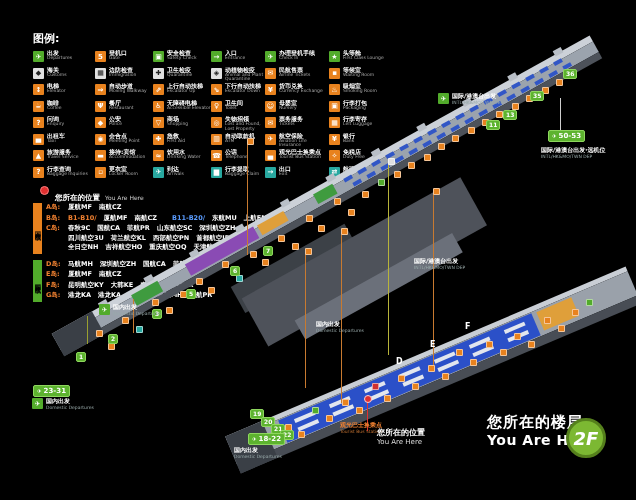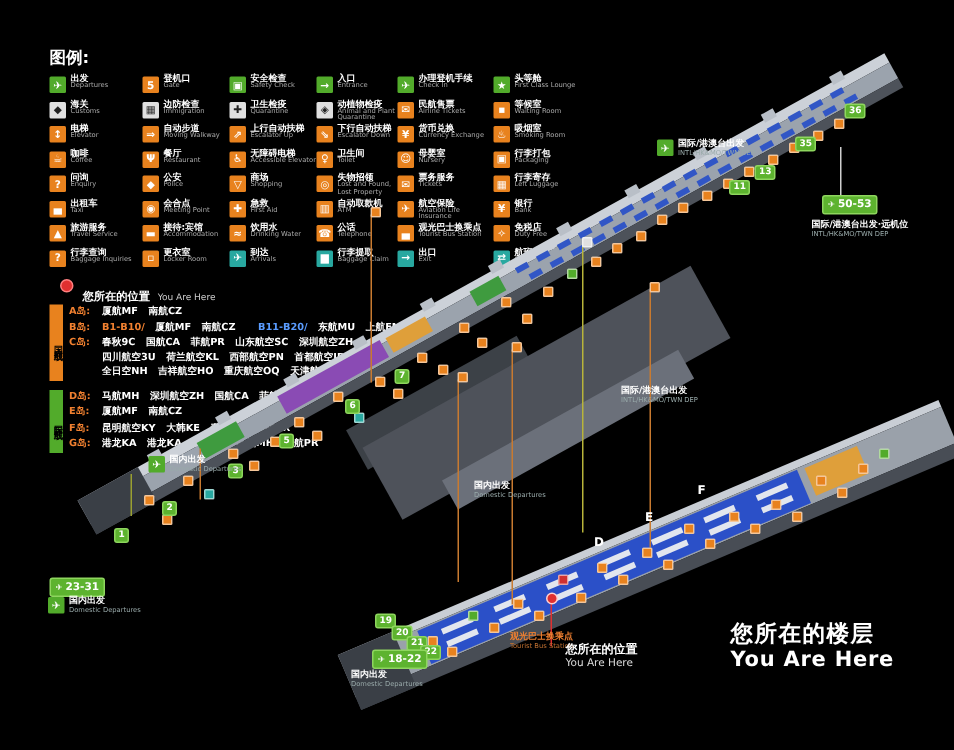--- a/index.html
+++ b/index.html
@@ -707,14 +707,15 @@
   <div class="abs" id="map-yah-dot"></div>
   <div class="abs" id="map-yah-text">
     <span class="cn">您所在的位置</span>
     <span class="en">You Are Here</span>
   </div>
 
   <div class="abs" id="floor-area">
     <div id="floor-cn">您所在的楼层</div>
     <div id="floor-en">You Are Here</div>
   </div>
+  <div class="abs" id="floor-badge">2F</div>
 
 </div>
 
 </body></html>

